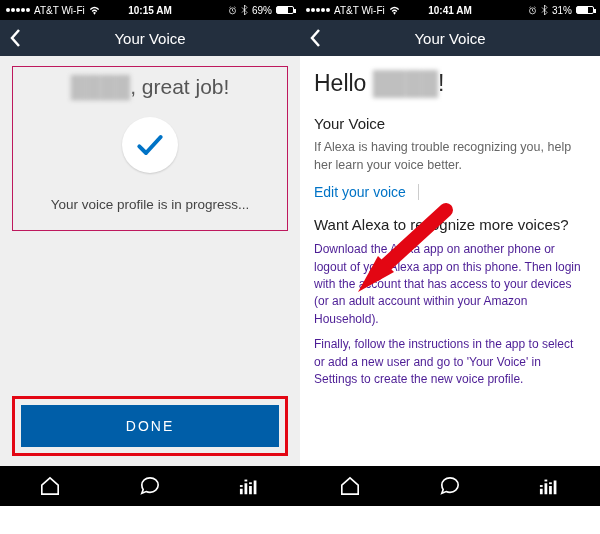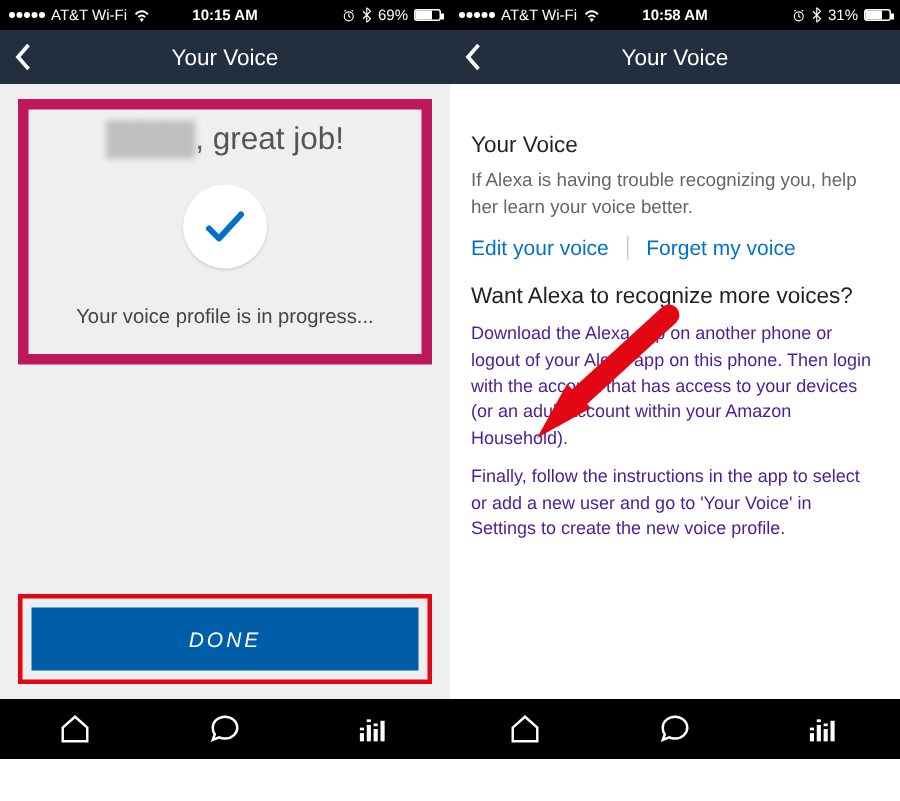--- a/index.html
+++ b/index.html
@@ -19,28 +19,28 @@
   .batt::after { content:""; position:absolute; right:-3px; top:2px; width:2px; height:4px; background:#fff; }
   .batt i { display:block; height:100%; background:#fff; width:69%; }
   .sb-center { position:absolute; left:50%; transform:translateX(-50%); font-weight:600; }
 
   
   .nav { height: 36px; background: #232f3e; color: #fff; display:flex; align-items:center; justify-content:center; position:relative; font-size:15px; }
   .nav .back { position:absolute; left:8px; top:8px; }
 
   
   .lbody { flex:1; display:flex; flex-direction:column; padding: 10px 12px 10px 12px; }
-  .redbox-top { border: 7px solid #be185d; padding: 8px 4px 18px 4px; text-align:center; }
+  .redbox-top { border: 1px solid #be185d; padding: 8px 4px 18px 4px; text-align:center; }
   .gjob { font-size: 21px; color:#555; font-weight:300; }
   .gjob .blur { color:#bfbfbf; filter: blur(2px); }
   .check-circle { width:56px; height:56px; border-radius:50%; background:#fff; margin:18px auto 24px auto; display:flex; align-items:center; justify-content:center; box-shadow:0 1px 2px rgba(0,0,0,.15); }
   .progress-text { font-size:13.5px; color:#444; }
   .delay-text { font-size:14px; color:#333; line-height:1.4; margin-top:52px; padding: 0 2px; }
   .done-wrap { margin-top:auto; border:3px solid #e30613; padding:6px; }
-  .done-btn { background:#005ea8; color:#fff; text-align:center; height:42px; line-height:42px; font-size:14px; letter-spacing:2px;font-style:italic; }
+  .done-btn { background:#005ea8; color:#fff; text-align:center; height:42px; line-height:42px; font-size:14px; letter-spacing:2px; }
 
   
   .rbody { flex:1; padding: 14px 14px 0 14px; color:#333; }
   .hello { font-size:23px; color:#222; font-weight:400; }
   .hello .blur { color:#bfbfbf; filter: blur(2px); }
   .sub { font-size:12.5px; color:#666; line-height:1.45; margin-top:14px; }
   .link { color:#0073c6; }
   .sec-head { font-size:15px; color:#222; margin-top:18px; font-weight:500; }
   .sec-body { font-size:12.5px; color:#666; line-height:1.45; margin-top:6px; }
   .links-row { margin-top:10px; font-size:14px; display:flex; align-items:center; gap:12px; }
@@ -137,21 +137,21 @@
             <i></i>
             <i></i>
             <i></i>
             <i></i>
           </span>
         <span>AT&amp;T Wi-Fi</span>
         <svg width="11" height="9" viewBox="0 0 24 18" fill="#fff">
             <path d="M12 18l-3-4c1-1 2-1.5 3-1.5s2 .5 3 1.5l-3 4zm-6-8c2-2 4-3 6-3s4 1 6 3l-2 2c-1.3-1.3-2.6-2-4-2s-2.7.7-4 2l-2-2zm-4-4C5 3 8 1 12 1s7 2 10 5l-2 2C17 5 15 4 12 4S7 5 4 8L2 6z"></path>
           </svg>
       </div>
-      <span class="sb-center">10:58 AM</span>
+      <span class="sb-center">10:41 AM</span>
       <div class="sb-right">
         <svg width="9" height="9" viewBox="0 0 24 24" fill="#fff">
             <circle cx="12" cy="13" r="8" stroke="#fff" stroke-width="2" fill="none"></circle>
             <path d="M12 8v5l3 2" stroke="#fff" stroke-width="2" fill="none"></path>
             <path d="M4 4l3-2M20 4l-3-2" stroke="#fff" stroke-width="2"></path>
           </svg>
         <svg width="7" height="10" viewBox="0 0 12 20" fill="#fff">
             <path d="M6 0v20l5-5-5-5 5-5-5-5zM1 5l5 5-5 5" stroke="#fff" stroke-width="1.5" fill="none"></path>
           </svg>
         <span>31%</span>
@@ -160,26 +160,26 @@
           </span>
       </div>
     </div>
     <div class="nav">
       <svg class="back" width="14" height="20" viewBox="0 0 12 20" fill="none" stroke="#fff" stroke-width="2.5">
           <path d="M10 2L3 10l7 8"></path>
         </svg>
       <span>Your Voice</span>
     </div>
     <div class="rbody">
+      <div class="hello"><span>Hello </span><span class="blur">████</span><span>!</span></div>
       <div class="sec-head">Your Voice</div>
       <div class="sec-body">If Alexa is having trouble recognizing you, help her learn your voice better.</div>
       <div class="links-row">
         <span class="link">Edit your voice</span>
         <span class="divider"></span>
-        <span class="link">Forget my voice</span>
       </div>
       <div class="sec-head" style="margin-top:16px">Want Alexa to recognize more voices?</div>
       <div class="para">Download the Alexa app on another phone or logout of your Alexa app on this phone. Then login with the account that has access to your devices (or an adult account within your Amazon Household).</div>
       <div class="para">Finally, follow the instructions in the app to select or add a new user and go to 'Your Voice' in Settings to create the new voice profile.</div>
     </div>
 
     <svg class="arrow" style="left:46px; top:200px;" width="110" height="110" viewBox="0 0 110 110">
       <defs></defs>
       <path d="M100 10 L30 74" stroke="#e30613" stroke-width="14" stroke-linecap="round"></path>
       <polygon points="12,92 48,72 32,56" fill="#e30613"></polygon>

